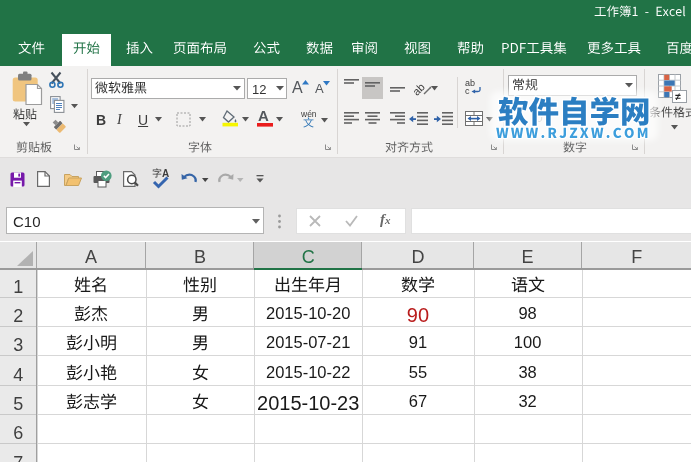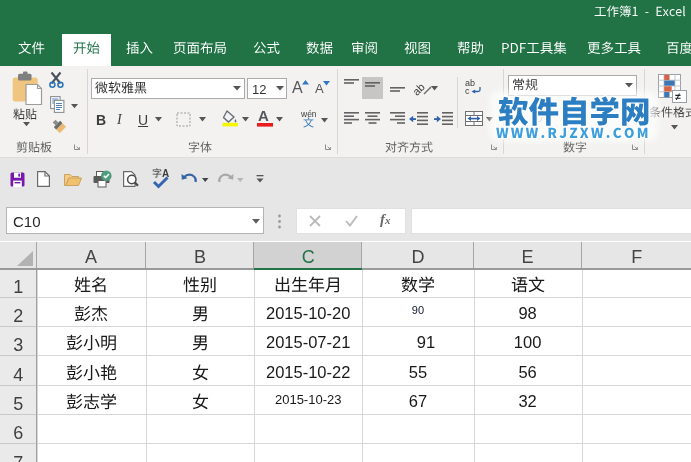--- a/index.html
+++ b/index.html
@@ -603,65 +603,65 @@
         <use href="#g68" transform="translate(0.0,14.96) scale(0.01700,-0.01700)"></use>
         <use href="#g69" transform="translate(17.0,14.96) scale(0.01700,-0.01700)"></use>
       </g>
     </svg></div>
 <div style="position:absolute;left:191.5px;top:304.9px;line-height:0"><svg width="17.0" height="19.0" style="overflow:visible;">
       <g fill="#191919">
         <use href="#g70" transform="translate(0.0,14.96) scale(0.01700,-0.01700)"></use>
       </g>
     </svg></div>
 <div style="position:absolute;left:308.2px;top:304.9px;font-size:16.5px;color:#191919;font-weight:400;font-family:'Liberation Sans',sans-serif;line-height:1;white-space:pre;transform:translateX(-50%);">2015-10-20</div>
-<div style="position:absolute;left:417.9px;top:304.9px;font-size:11px;color:#0f172a;font-weight:400;font-family:'Liberation Sans',sans-serif;line-height:1;white-space:pre;transform:translateX(-50%);">90</div>
+<div style="position:absolute;left:417.9px;top:304.9px;font-size:20px;color:#b91c1c;font-weight:400;font-family:'Liberation Sans',sans-serif;line-height:1;white-space:pre;transform:translateX(-50%);">90</div>
 <div style="position:absolute;left:527.6px;top:304.9px;font-size:16.5px;color:#191919;font-weight:400;font-family:'Liberation Sans',sans-serif;line-height:1;white-space:pre;transform:translateX(-50%);">98</div>
 <div style="position:absolute;left:65.6px;top:334.2px;line-height:0"><svg width="51.0" height="19.0" style="overflow:visible;">
       <g fill="#191919">
         <use href="#g68" transform="translate(0.0,14.96) scale(0.01700,-0.01700)"></use>
         <use href="#g71" transform="translate(17.0,14.96) scale(0.01700,-0.01700)"></use>
         <use href="#g72" transform="translate(34.0,14.96) scale(0.01700,-0.01700)"></use>
       </g>
     </svg></div>
 <div style="position:absolute;left:191.5px;top:334.2px;line-height:0"><svg width="17.0" height="19.0" style="overflow:visible;">
       <g fill="#191919">
         <use href="#g70" transform="translate(0.0,14.96) scale(0.01700,-0.01700)"></use>
       </g>
     </svg></div>
 <div style="position:absolute;left:308.2px;top:334.2px;font-size:16.5px;color:#191919;font-weight:400;font-family:'Liberation Sans',sans-serif;line-height:1;white-space:pre;transform:translateX(-50%);">2015-07-21</div>
-<div style="position:absolute;left:417.9px;top:334.2px;font-size:16.5px;color:#191919;font-weight:400;font-family:'Liberation Sans',sans-serif;line-height:1;white-space:pre;transform:translateX(-50%);margin-left:8px;">91</div>
+<div style="position:absolute;left:417.9px;top:334.2px;font-size:16.5px;color:#191919;font-weight:400;font-family:'Liberation Sans',sans-serif;line-height:1;white-space:pre;transform:translateX(-50%);">91</div>
 <div style="position:absolute;left:527.6px;top:334.2px;font-size:16.5px;color:#191919;font-weight:400;font-family:'Liberation Sans',sans-serif;line-height:1;white-space:pre;transform:translateX(-50%);">100</div>
 <div style="position:absolute;left:65.6px;top:363.6px;line-height:0"><svg width="51.0" height="19.0" style="overflow:visible;">
       <g fill="#191919">
         <use href="#g68" transform="translate(0.0,14.96) scale(0.01700,-0.01700)"></use>
         <use href="#g71" transform="translate(17.0,14.96) scale(0.01700,-0.01700)"></use>
         <use href="#g73" transform="translate(34.0,14.96) scale(0.01700,-0.01700)"></use>
       </g>
     </svg></div>
 <div style="position:absolute;left:191.5px;top:363.6px;line-height:0"><svg width="17.0" height="19.0" style="overflow:visible;">
       <g fill="#191919">
         <use href="#g74" transform="translate(0.0,14.96) scale(0.01700,-0.01700)"></use>
       </g>
     </svg></div>
 <div style="position:absolute;left:308.2px;top:363.6px;font-size:16.5px;color:#191919;font-weight:400;font-family:'Liberation Sans',sans-serif;line-height:1;white-space:pre;transform:translateX(-50%);">2015-10-22</div>
 <div style="position:absolute;left:417.9px;top:363.6px;font-size:16.5px;color:#191919;font-weight:400;font-family:'Liberation Sans',sans-serif;line-height:1;white-space:pre;transform:translateX(-50%);">55</div>
-<div style="position:absolute;left:527.6px;top:363.6px;font-size:16.5px;color:#191919;font-weight:400;font-family:'Liberation Sans',sans-serif;line-height:1;white-space:pre;transform:translateX(-50%);">56</div>
+<div style="position:absolute;left:527.6px;top:363.6px;font-size:16.5px;color:#191919;font-weight:400;font-family:'Liberation Sans',sans-serif;line-height:1;white-space:pre;transform:translateX(-50%);">38</div>
 <div style="position:absolute;left:65.6px;top:392.9px;line-height:0"><svg width="51.0" height="19.0" style="overflow:visible;">
       <g fill="#191919">
         <use href="#g68" transform="translate(0.0,14.96) scale(0.01700,-0.01700)"></use>
         <use href="#g75" transform="translate(17.0,14.96) scale(0.01700,-0.01700)"></use>
         <use href="#g66" transform="translate(34.0,14.96) scale(0.01700,-0.01700)"></use>
       </g>
     </svg></div>
 <div style="position:absolute;left:191.5px;top:392.9px;line-height:0"><svg width="17.0" height="19.0" style="overflow:visible;">
       <g fill="#191919">
         <use href="#g74" transform="translate(0.0,14.96) scale(0.01700,-0.01700)"></use>
       </g>
     </svg></div>
-<div style="position:absolute;left:308.2px;top:392.9px;font-size:13px;color:#191919;font-weight:400;font-family:'Liberation Sans',sans-serif;line-height:1;white-space:pre;transform:translateX(-50%);">2015-10-23</div>
+<div style="position:absolute;left:308.2px;top:392.9px;font-size:20px;color:#191919;font-weight:400;font-family:'Liberation Sans',sans-serif;line-height:1;white-space:pre;transform:translateX(-50%);">2015-10-23</div>
 <div style="position:absolute;left:417.9px;top:392.9px;font-size:16.5px;color:#191919;font-weight:400;font-family:'Liberation Sans',sans-serif;line-height:1;white-space:pre;transform:translateX(-50%);">67</div>
 <div style="position:absolute;left:527.6px;top:392.9px;font-size:16.5px;color:#191919;font-weight:400;font-family:'Liberation Sans',sans-serif;line-height:1;white-space:pre;transform:translateX(-50%);">32</div>
 <div style="position:absolute;left:490px;top:91px;width:168px;height:50px;background:rgba(255,255,255,0.68);border-radius:8px;filter:blur(3px)"></div>
 <div style="position:absolute;left:497.8px;top:95.5px;line-height:0"><svg width="152.5" height="34.2" style="overflow:visible;">
       <g fill="#2b7ec2" stroke="#ffffff" stroke-width="92" paint-order="stroke" stroke-linejoin="round">
         <use href="#g76" transform="translate(0.0,26.84) scale(0.03050,-0.03050)"></use>
         <use href="#g77" transform="translate(30.5,26.84) scale(0.03050,-0.03050)"></use>
         <use href="#g78" transform="translate(61.0,26.84) scale(0.03050,-0.03050)"></use>
         <use href="#g79" transform="translate(91.5,26.84) scale(0.03050,-0.03050)"></use>
         <use href="#g80" transform="translate(122.0,26.84) scale(0.03050,-0.03050)"></use>

